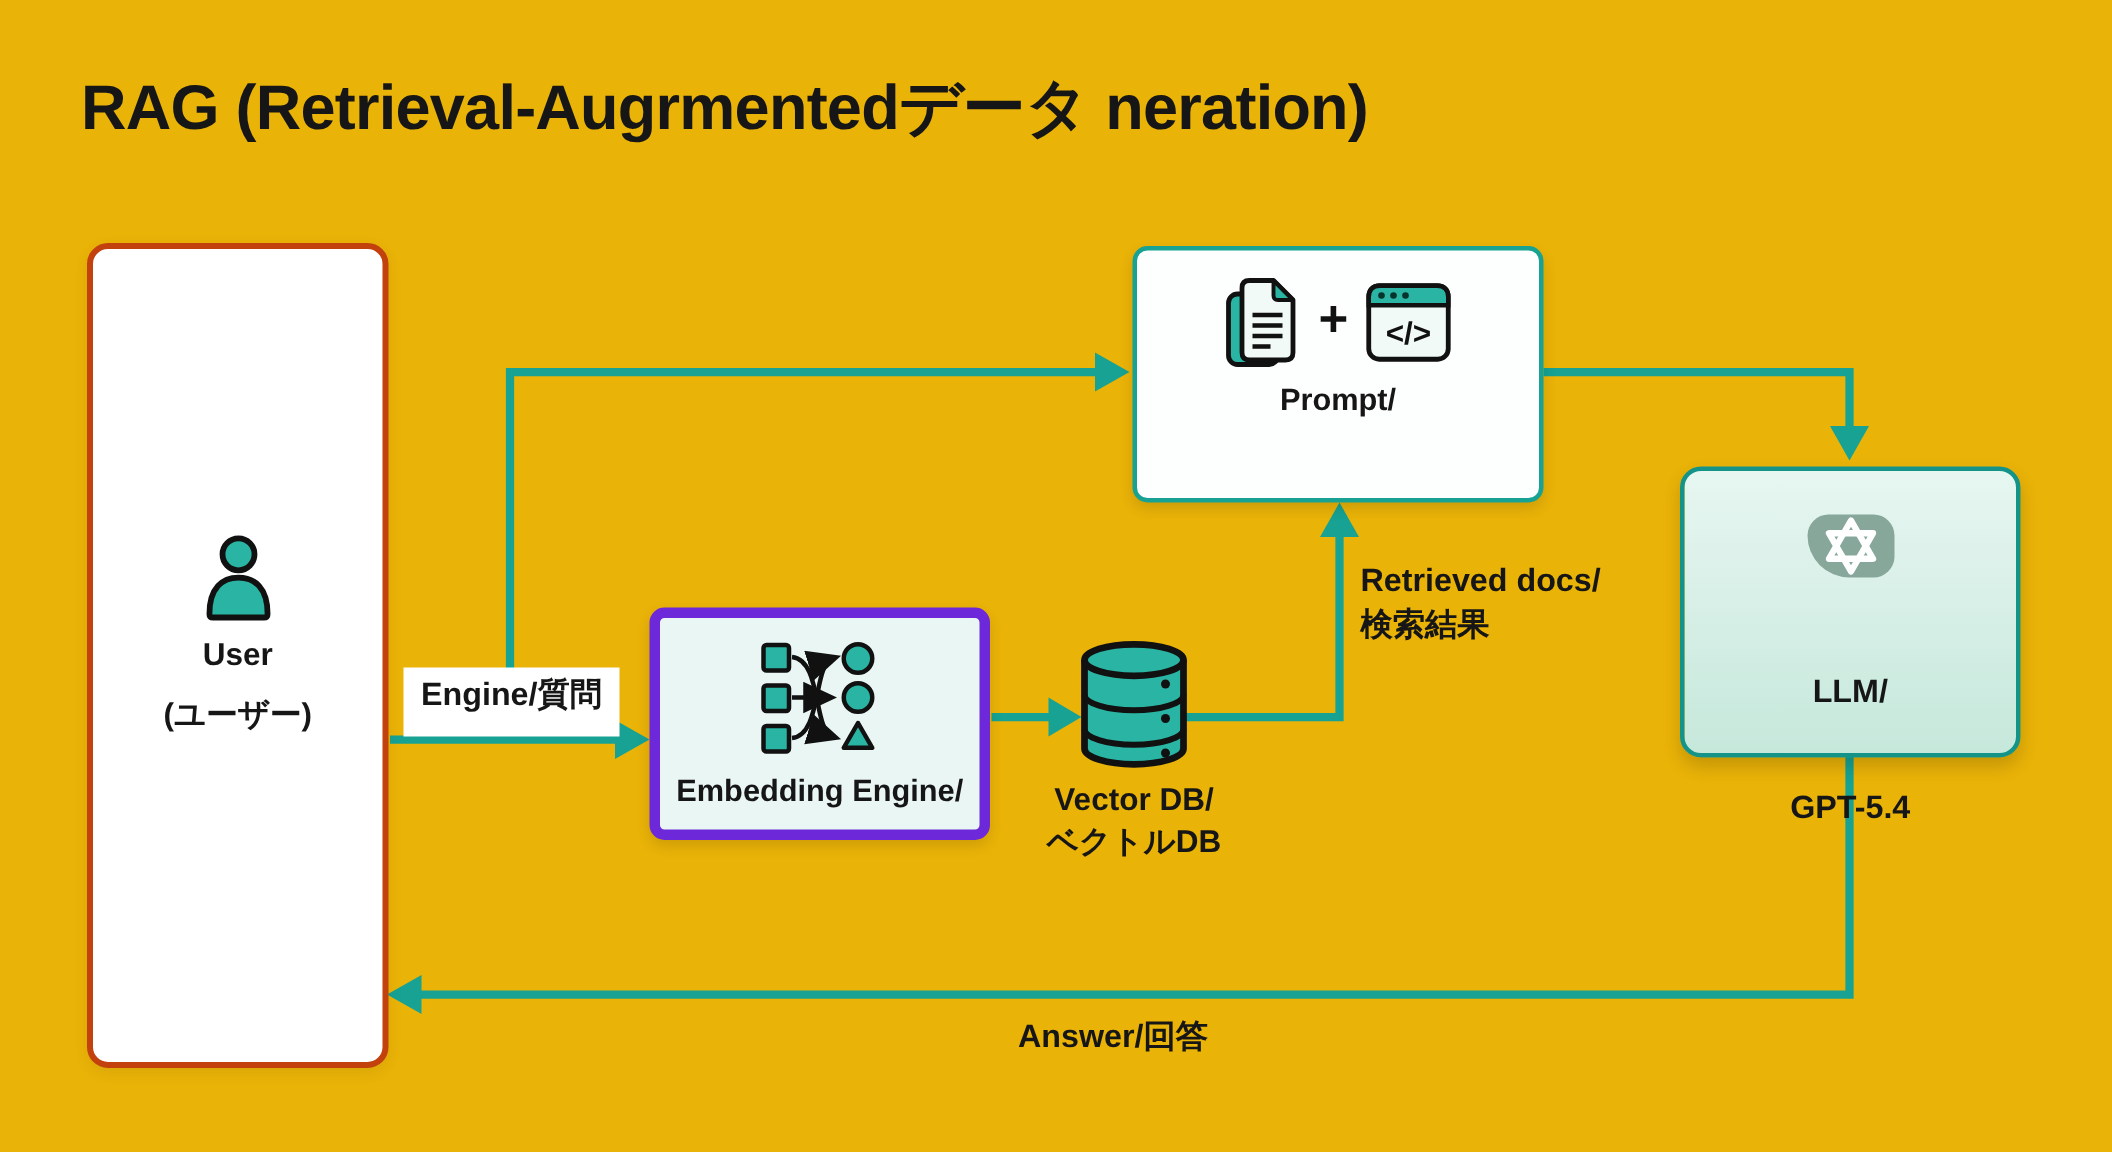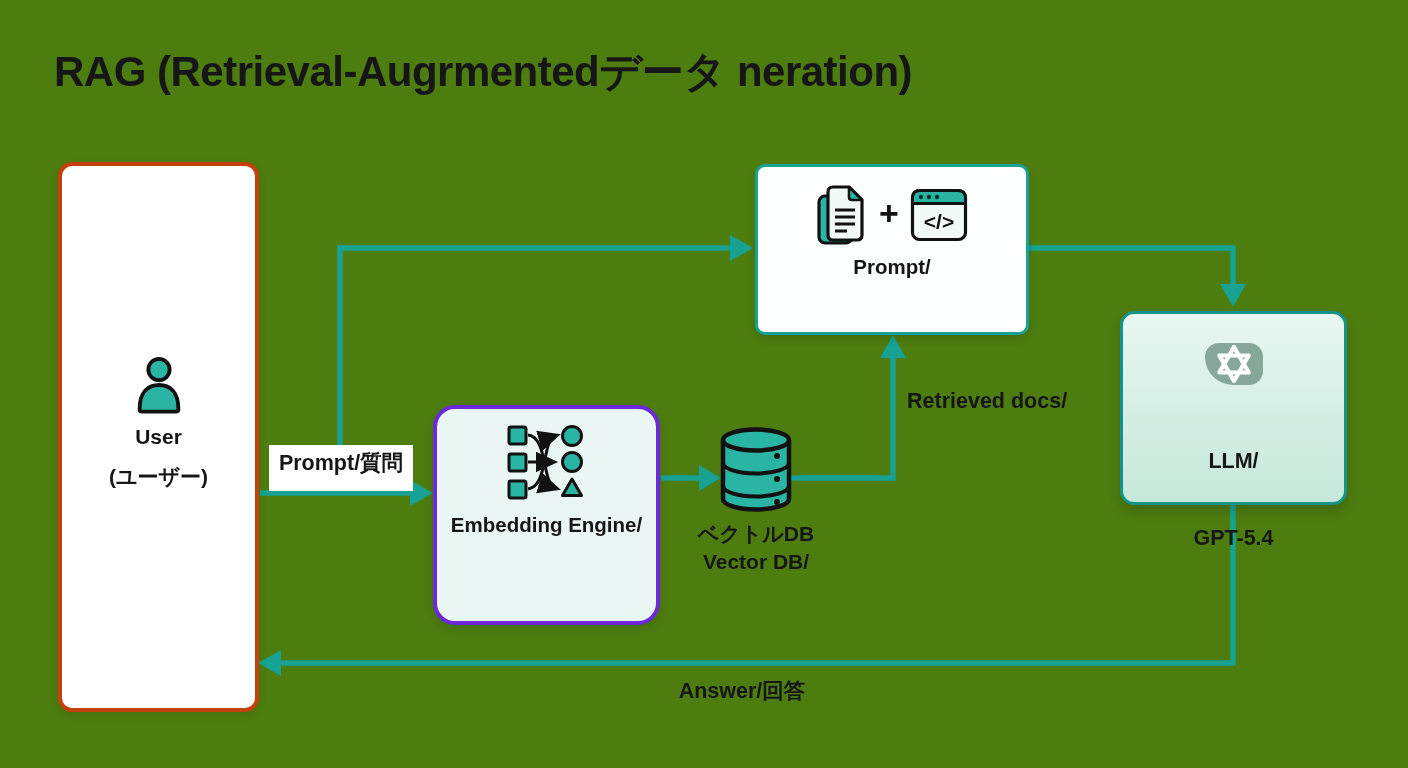--- a/index.html
+++ b/index.html
@@ -1,21 +1,21 @@
 <!DOCTYPE html>
 <html><head>
 <meta charset="utf-8">
 <style>
   html, body {
     margin: 0; padding: 0; background: #ffffff;
     font-family: "Liberation Sans", "DejaVu Sans", sans-serif;
   }
   #canvas {
     position: relative; width: 1408px; height: 768px;
-    background: #4d7c0f; overflow: hidden; color: #161616; text-decoration: underline;
+    background: #eab308; overflow: hidden; color: #161616; text-decoration: underline;
   }
   .abs { position: absolute; }
 
   #title {
     left: 54px; top: 44px;
     font-size: 42px; font-weight: 700; letter-spacing: -0.5px;
     color: #161616; white-space: nowrap;
   }
 
   #arrow-layer { left: 0; top: 0; width: 1408px; height: 768px; z-index: 1; }
@@ -25,22 +25,22 @@
 
   #user-box {
     left: 58px; top: 162px; width: 201px; height: 550px;
     background: #ffffff; border: 4px solid #c2410c; border-radius: 14px;
     box-shadow: 0 3px 10px rgba(0,0,0,0.07);
     justify-content: center; padding-bottom: 30px;
   }
   #user-box .node-label { font-size: 21px; line-height: 27px; margin-top: 6px; }
 
   #embedding-box {
-    left: 433px; top: 405px; width: 227px; height: 220px;
-    background: #EAF6F3; border: 4px solid #6d28d9; border-radius: 22px;
+    left: 433px; top: 405px; width: 227px; height: 155px;
+    background: #EAF6F3; border: 7px solid #6d28d9; border-radius: 10px;
     box-shadow: 0 4px 9px rgba(0,0,0,0.12);
   }
   #embedding-box svg { margin-top: 15px; }
   #embedding-box .node-label { font-size: 20.5px; line-height: 27px; margin-top: 7px; }
 
   #prompt-box {
     left: 755px; top: 164px; width: 274px; height: 171px;
     background: #FDFFFE; border: 3px solid #17A293; border-radius: 10px;
     box-shadow: 0 4px 9px rgba(0,0,0,0.12);
   }
@@ -66,21 +66,21 @@
   #vectordb-label {
     left: 666px; top: 520px; width: 180px; z-index: 2;
     text-align: center; font-weight: 700; font-size: 21px; line-height: 28px;
   }
 
   .edge-label { z-index: 3; font-weight: 700; color: #161616; }
   #query-label {
     left: 269px; top: 445px; width: 144px; text-align: center;
     font-size: 21.5px; background: #ffffff; padding: 3px 0 14px 0;
   }
-  #retrieved-label { left: 907px; top: 387px; font-size: 21.5px; line-height: 28.5px; }
+  #retrieved-label { left: 907px; top: 373px; font-size: 21.5px; line-height: 28.5px; }
   #answer-label { left: 637px; top: 676px; width: 210px; text-align: center; font-size: 21.5px; }
 </style>
 </head>
 <body>
 
 <div id="canvas">
 
   <div id="title" class="abs">RAG (Retrieval-Augrmentedデータ neration)</div>
 
   <svg id="arrow-layer" class="abs" viewBox="0 0 1408 768" xmlns="http://www.w3.org/2000/svg">
@@ -144,22 +144,22 @@
   <svg id="vectordb-icon" class="abs" width="74" height="88" viewBox="0 0 74 88">
     <path d="M4 14 V73 A33 10.5 0 0 0 70 73 V14" fill="#2AB4A3" stroke="#111" stroke-width="4.5"></path>
     <path d="M4 37 A33 10.5 0 0 0 70 37" fill="none" stroke="#111" stroke-width="4"></path>
     <path d="M4 60 A33 10.5 0 0 0 70 60" fill="none" stroke="#111" stroke-width="4"></path>
     <ellipse cx="37" cy="14" rx="33" ry="10.5" fill="#2AB4A3" stroke="#111" stroke-width="4.5"></ellipse>
     <circle cx="58" cy="30" r="3" fill="#111"></circle>
     <circle cx="58" cy="53" r="3" fill="#111"></circle>
     <circle cx="58" cy="76" r="3" fill="#111"></circle>
   </svg>
   <div id="vectordb-label" class="abs">
+    <div>Vector DB/</div>
     <div>ベクトルDB</div>
-    <div>Vector DB/</div>
   </div>
 
   <div id="prompt-box" class="abs node">
     <div class="prompt-icon-row">
       <svg width="52" height="62" viewBox="0 0 52 62">
         <rect x="3" y="12" width="33" height="47" rx="6" fill="#2AB4A3" stroke="#111" stroke-width="3.2"></rect>
         <path d="M17 3 H33 L46 16 V51 Q46 56 41 56 H17 Q12 56 12 51 V8 Q12 3 17 3 Z" fill="#F2FAF7" stroke="#111" stroke-width="3.2" stroke-linejoin="round"></path>
         <path d="M33 3 L46 16 H36 Q33 16 33 13 Z" fill="#2AB4A3" stroke="#111" stroke-width="2.6" stroke-linejoin="round"></path>
         <path d="M19 26 H39 M19 33 H39 M19 40 H39 M19 47 H31" stroke="#111" stroke-width="3" fill="none"></path>
       </svg>
@@ -180,21 +180,22 @@
     <div id="openai-logo">
       <svg width="42" height="42" viewBox="0 0 42 42">
         <polygon points="21,4 35.7,29.5 6.3,29.5" fill="none" stroke="#ffffff" stroke-width="4.2" stroke-linejoin="round"></polygon>
         <polygon points="21,38 6.3,12.5 35.7,12.5" fill="none" stroke="#ffffff" stroke-width="4.2" stroke-linejoin="round"></polygon>
       </svg>
     </div>
     <div class="node-label">LLM/</div>
     <div class="node-label" style="margin-top:0;">GPT-5.4</div>
   </div>
 
-  <div id="query-label" class="abs edge-label">Prompt/質問</div>
+  <div id="query-label" class="abs edge-label">Engine/質問</div>
 
   <div id="retrieved-label" class="abs edge-label">
     <div>Retrieved docs/</div>
+    <div>検索結果</div>
   </div>
 
   <div id="answer-label" class="abs edge-label">Answer/回答</div>
 
 </div>
 
 </body></html>

